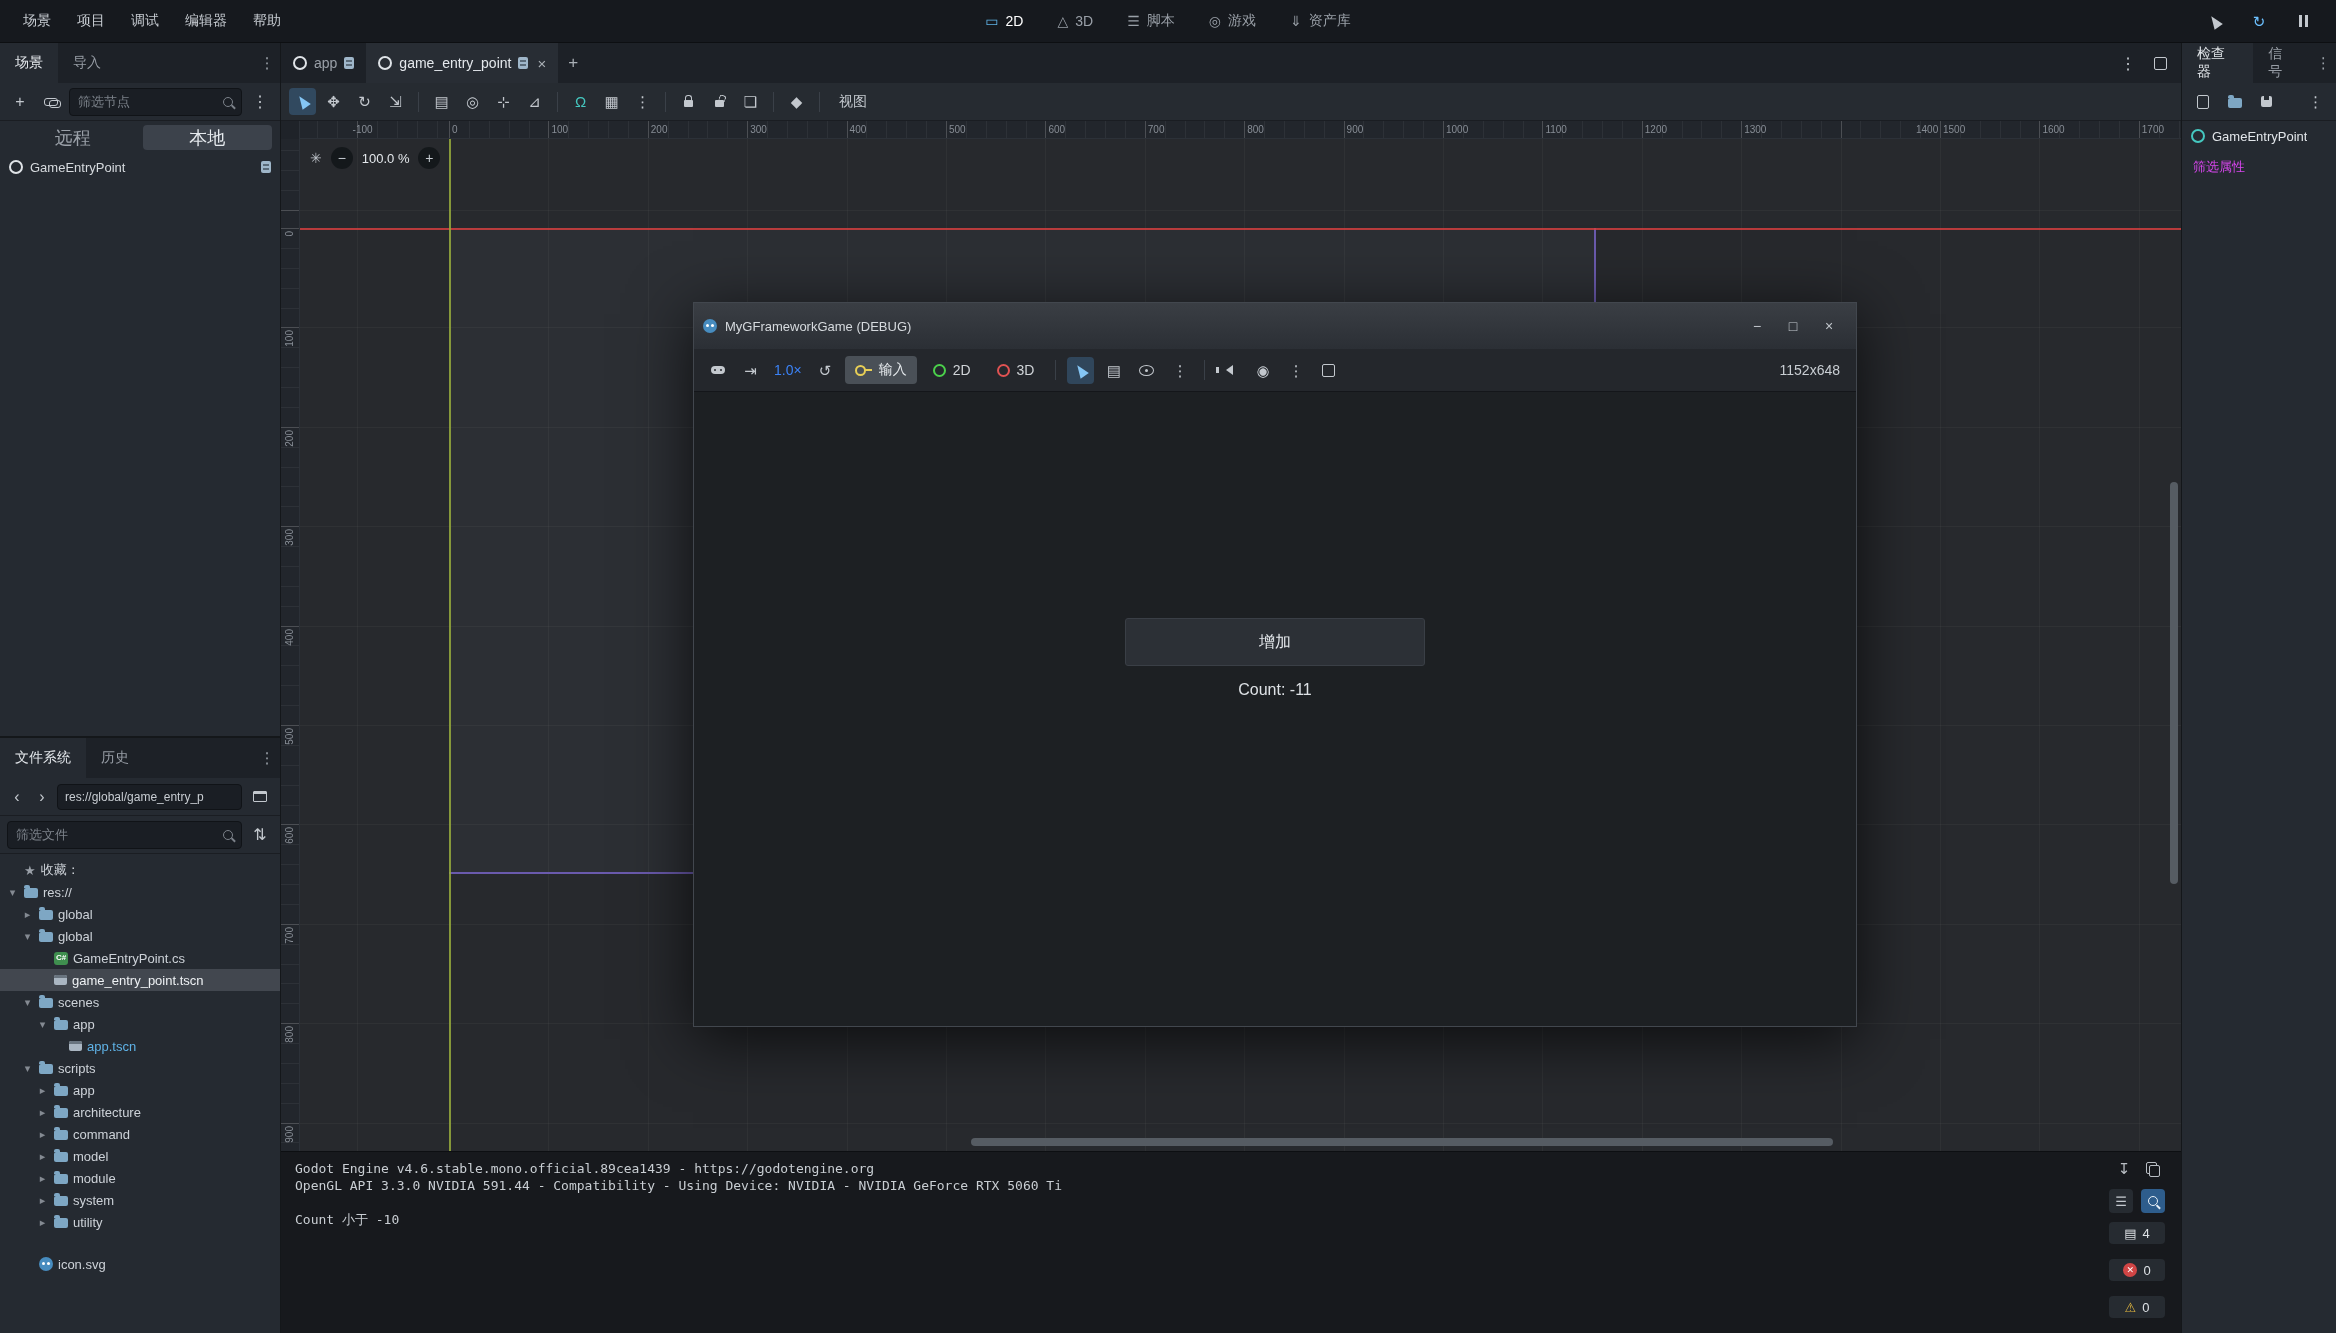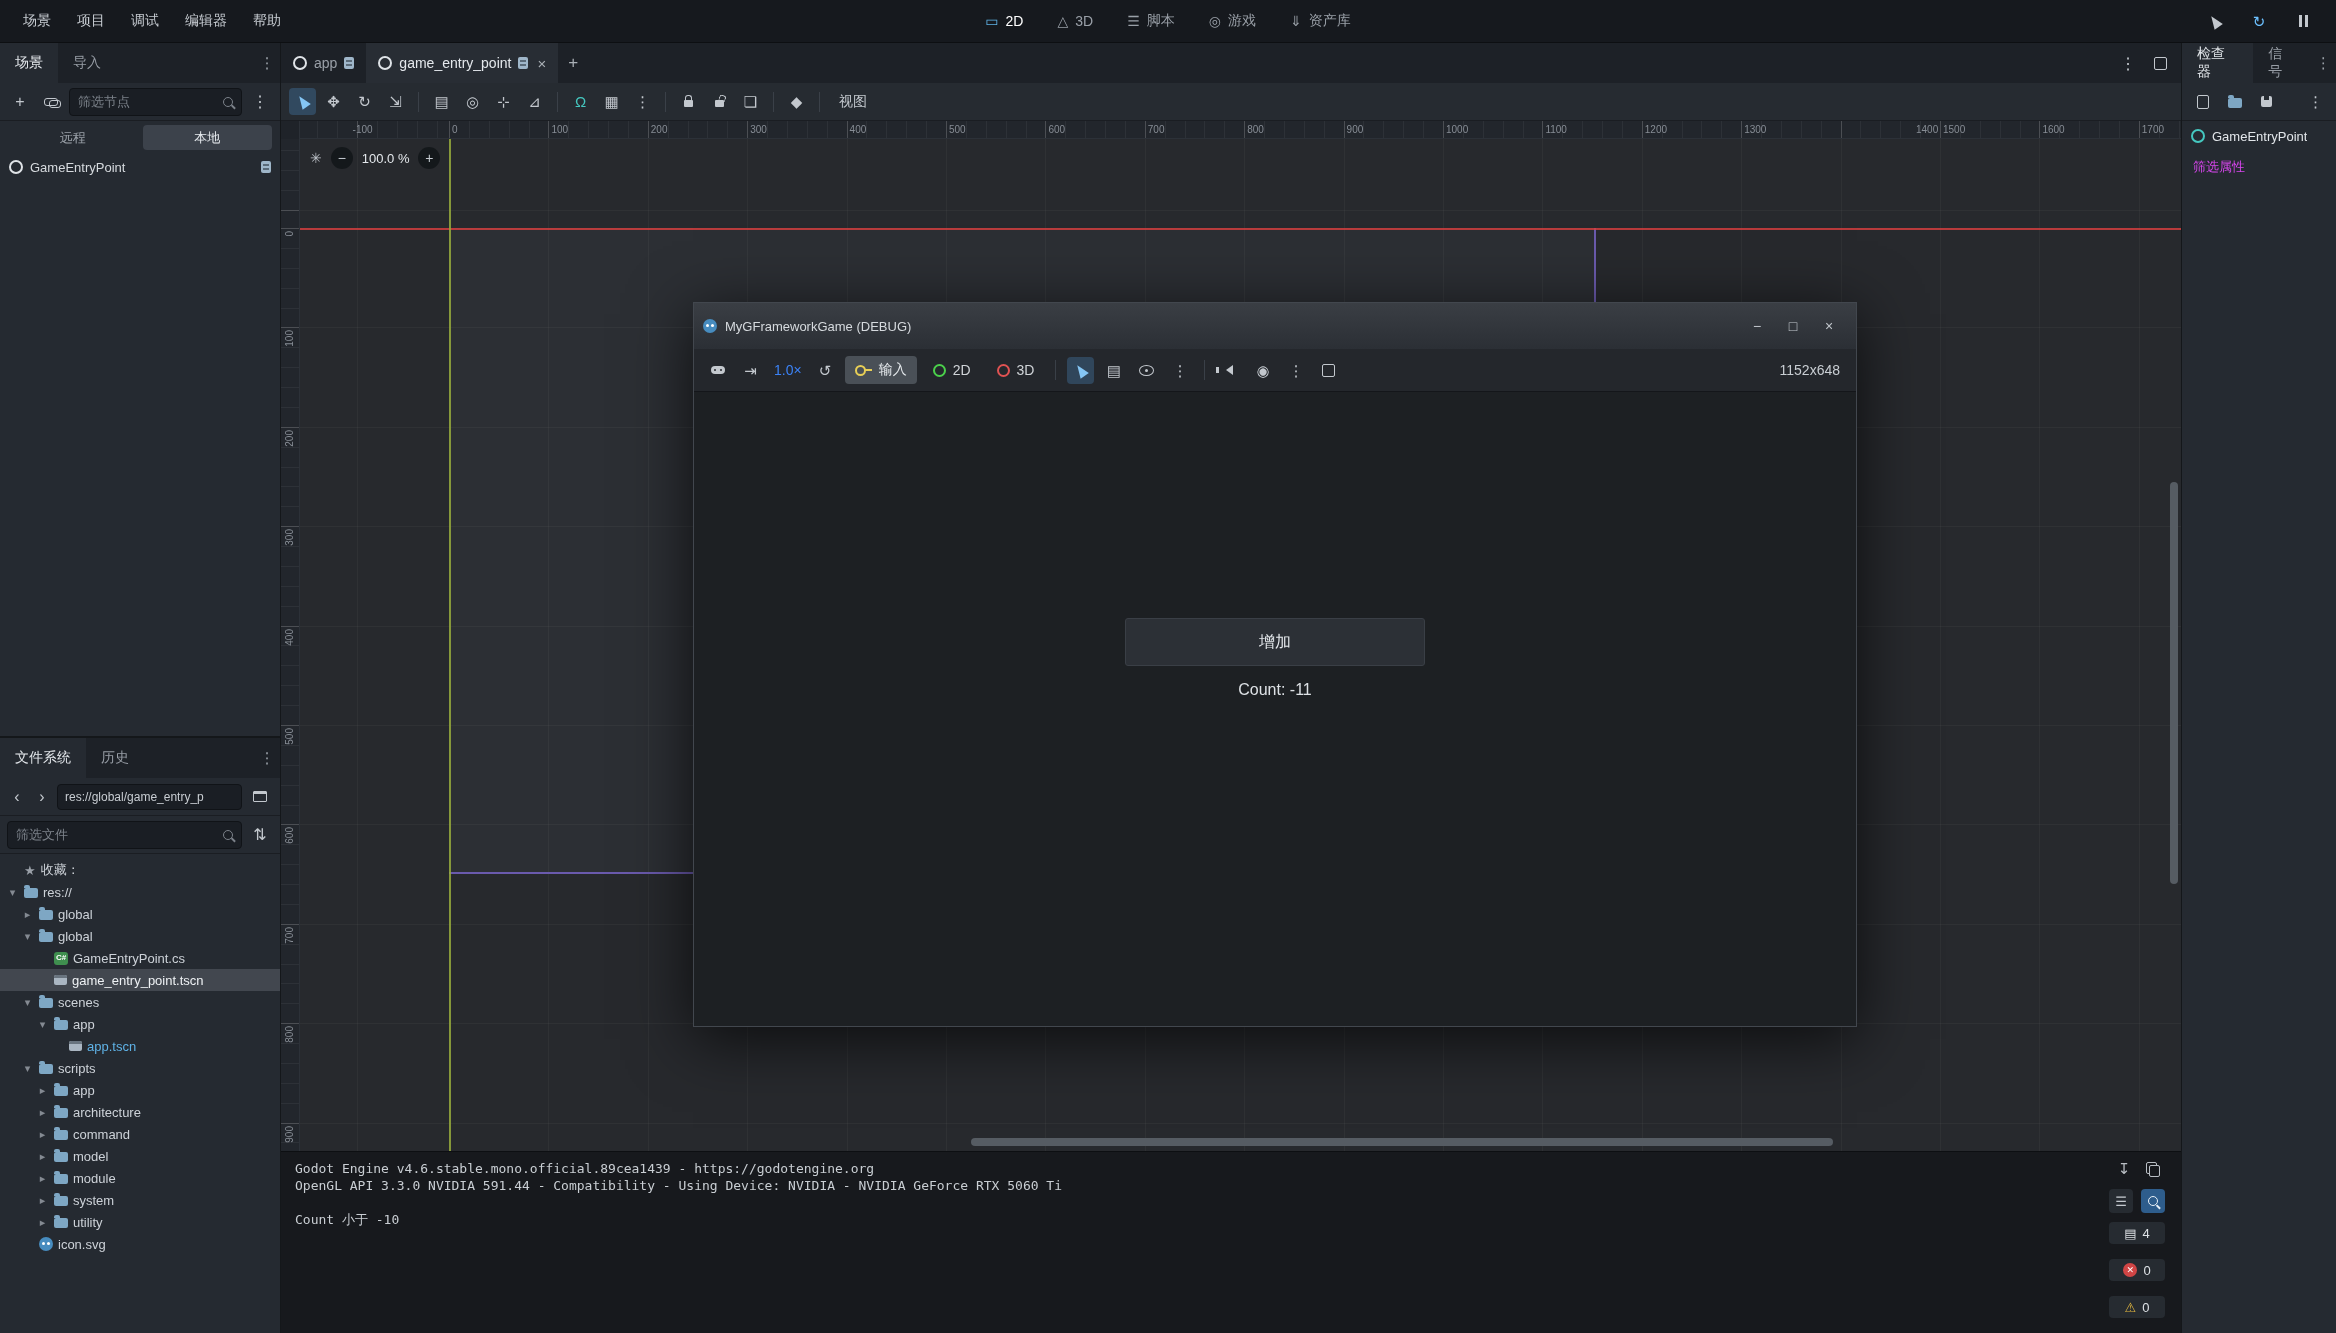--- a/index.html
+++ b/index.html
@@ -28,21 +28,21 @@
   .tab{display:flex;align-items:center;padding:0 15px;color:#979da5;}
   .tab.on{background:#252a31;color:#e2e6ea;}
   .dots{width:26px;display:flex;align-items:center;justify-content:center;color:#9aa0a8;margin-left:auto;font-size:15px;}
 
   
   .rowbar{height:37px;display:flex;align-items:center;gap:5px;padding:0 7px;border-bottom:1px solid #1a1d22;flex:none;}
   .icon-btn{width:26px;height:26px;display:flex;align-items:center;justify-content:center;color:#c3c8ce;border-radius:4px;font-size:16px;flex:none;}
   .search-box{flex:1;height:26px;background:#1a1e24;border:1px solid #101317;border-radius:4px;display:flex;align-items:center;padding:0 8px;color:#7c828a;font-size:13px;min-width:0;}
   .search-box .ph{flex:1;overflow:hidden;white-space:nowrap;text-overflow:ellipsis;}
   .segrow{display:flex;gap:5px;padding:4px 8px;flex:none;}
-  .seg{flex:1;height:25px;display:flex;align-items:center;justify-content:center;font-size:13px;color:#9aa0a8;border-radius:4px;}
+  .seg{flex:1;height:25px;display:flex;align-items:center;justify-content:center;font-size:18px;color:#9aa0a8;border-radius:4px;}
   .seg.on{background:#3c424b;color:#e6eaee;}
   .srow{height:26px;display:flex;align-items:center;padding:0 9px;gap:7px;font-size:13px;color:#d6dade;}
 
   
   .fsdock{flex:1;display:flex;flex-direction:column;border-top:2px solid #14171a;min-height:0;}
   .pathbox{flex:1;height:24px;background:#1a1e24;border:1px solid #101317;border-radius:4px;display:flex;align-items:center;padding:0 7px;color:#c8cdd2;font-size:12px;overflow:hidden;white-space:nowrap;min-width:0;}
   .fstree{flex:1;overflow:hidden;padding-top:5px;}
   .frow{height:22px;display:flex;align-items:center;gap:5px;font-size:13px;color:#cdd2d8;padding-right:6px;}
   .frow.sel{background:#42474f;color:#eef1f4;}
   .chev{width:13px;color:#848a92;font-size:11px;flex:none;text-align:center;}
@@ -356,21 +356,21 @@
             <div class="frow" data-name="file-row" style="padding-left: 36px;">
               <span class="chev" data-name="chevron-icon">▸</span>
               <span class="ic i-folder" data-name="folder-icon"></span>
               <span class="flabel" data-name="file-label">system</span>
             </div>
             <div class="frow" data-name="file-row" style="padding-left: 36px;">
               <span class="chev" data-name="chevron-icon">▸</span>
               <span class="ic i-folder" data-name="folder-icon"></span>
               <span class="flabel" data-name="file-label">utility</span>
             </div>
-            <div class="frow" data-name="file-row" style="padding-left: 21px;">
+            <div class="frow" data-name="file-row" style="padding-left: 21px; margin-top: 20px;">
               <span class="chev" data-name="chevron-icon"></span>
               <span class="ic i-godot" data-name="godot-icon"></span>
               <span class="flabel" data-name="file-label">icon.svg</span>
             </div>
           </div>
       </div>
     </aside>
 
     <main class="cpanel" data-name="main-viewport-column">
       <div class="stabs" data-name="scene-tabs-bar">

